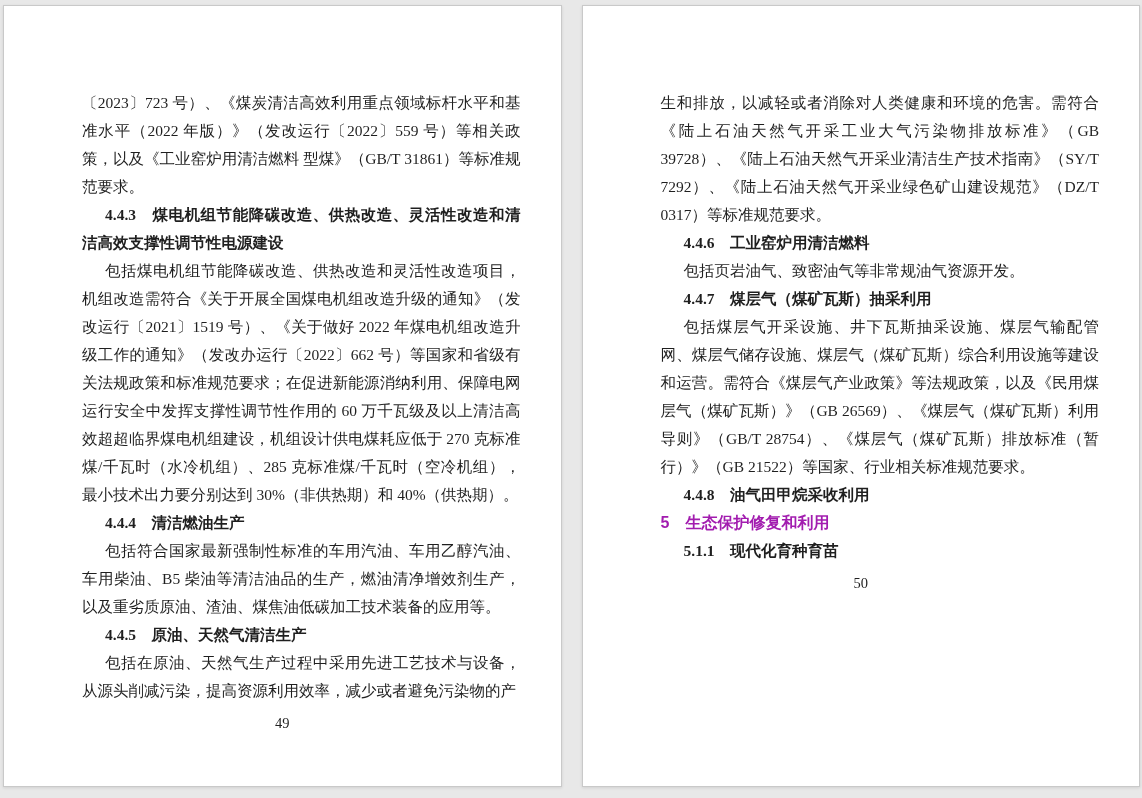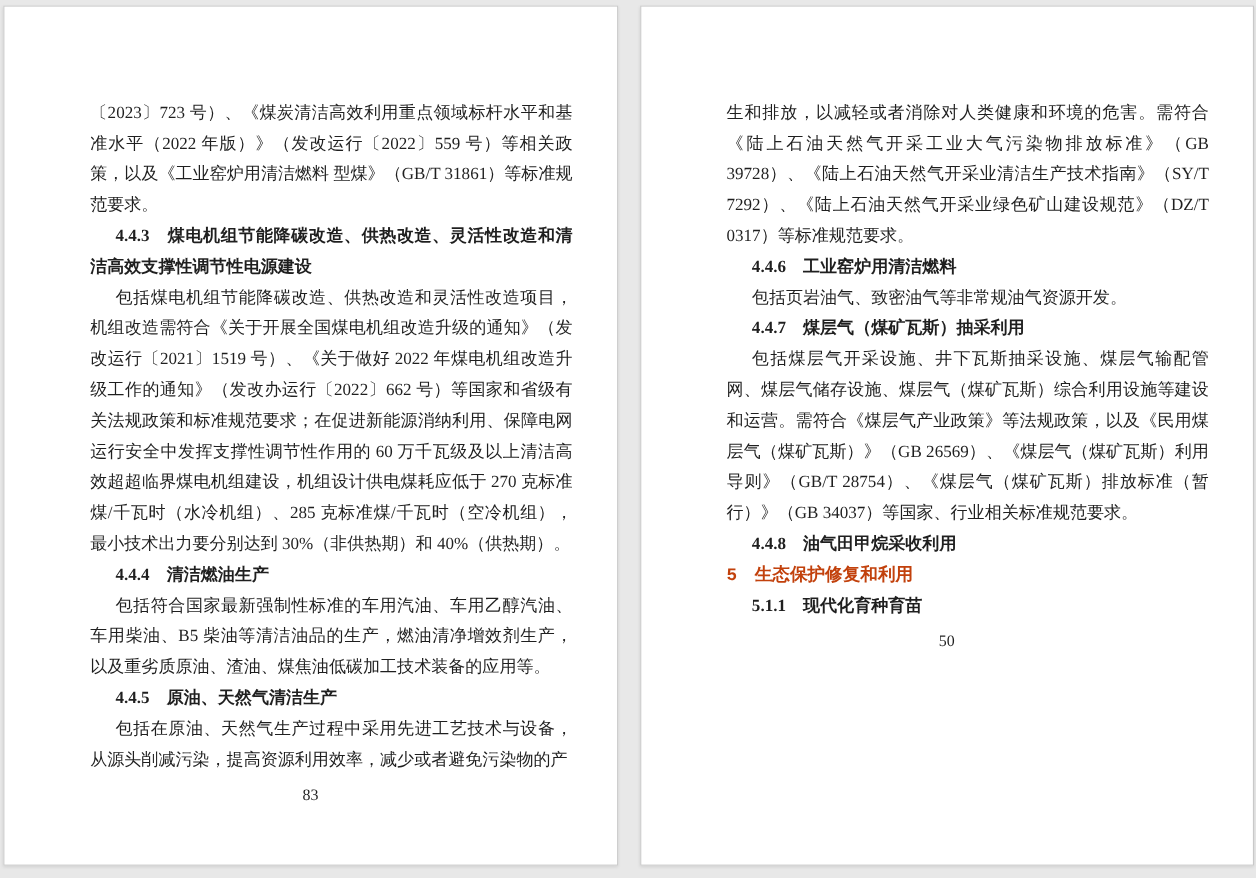--- a/index.html
+++ b/index.html
@@ -38,25 +38,25 @@
   .para.cont { text-indent: 0; }
   .h3 {
     font-weight: bold;
     text-indent: 23px;
   }
   .h2 {
     font-weight: bold;
     text-indent: 12px;
   }
   .h1 {
-    font-family: Liberation Mono, monospace;
+    font-family: Liberation Sans, sans-serif;
     font-weight: bold;
     font-size: 16px;
     text-indent: 0;
-    color: #c2410c;
+    color: #a21caf;
   }
   .folio {
     margin-left: -78px;
     margin-right: -40px;
     margin-top: 4px;
     text-align: center;
     font-family: "Liberation Serif", "DejaVu Serif", serif;
     font-size: 14.5px;
     line-height: 28px;
     color: #1f1f1f;
@@ -70,30 +70,30 @@
   <div class="doc-page">
     <div class="page-body">
       <p class="para cont">〔2023〕723 号）、《煤炭清洁高效利用重点领域标杆水平和基准水平（2022 年版）》（发改运行〔2022〕559 号）等相关政策，以及《工业窑炉用清洁燃料 型煤》（GB/T 31861）等标准规范要求。</p>
       <p class="h3">4.4.3　煤电机组节能降碳改造、供热改造、灵活性改造和清洁高效支撑性调节性电源建设</p>
       <p class="para">包括煤电机组节能降碳改造、供热改造和灵活性改造项目，机组改造需符合《关于开展全国煤电机组改造升级的通知》（发改运行〔2021〕1519 号）、《关于做好 2022 年煤电机组改造升级工作的通知》（发改办运行〔2022〕662 号）等国家和省级有关法规政策和标准规范要求；在促进新能源消纳利用、保障电网运行安全中发挥支撑性调节性作用的 60 万千瓦级及以上清洁高效超超临界煤电机组建设，机组设计供电煤耗应低于 270 克标准煤/千瓦时（水冷机组）、285 克标准煤/千瓦时（空冷机组），最小技术出力要分别达到 30%（非供热期）和 40%（供热期）。</p>
       <p class="h3">4.4.4　清洁燃油生产</p>
       <p class="para">包括符合国家最新强制性标准的车用汽油、车用乙醇汽油、车用柴油、B5 柴油等清洁油品的生产，燃油清净增效剂生产，以及重劣质原油、渣油、煤焦油低碳加工技术装备的应用等。</p>
       <p class="h3">4.4.5　原油、天然气清洁生产</p>
       <p class="para">包括在原油、天然气生产过程中采用先进工艺技术与设备，从源头削减污染，提高资源利用效率，减少或者避免污染物的产</p>
     </div>
-    <div class="folio">83</div>
+    <div class="folio">49</div>
   </div>
 
   <div class="doc-page">
     <div class="page-body">
       <p class="para cont">生和排放，以减轻或者消除对人类健康和环境的危害。需符合《陆上石油天然气开采工业大气污染物排放标准》（GB 39728）、《陆上石油天然气开采业清洁生产技术指南》（SY/T 7292）、《陆上石油天然气开采业绿色矿山建设规范》（DZ/T 0317）等标准规范要求。</p>
       <p class="h3">4.4.6　工业窑炉用清洁燃料</p>
       <p class="para">包括页岩油气、致密油气等非常规油气资源开发。</p>
       <p class="h3">4.4.7　煤层气（煤矿瓦斯）抽采利用</p>
-      <p class="para">包括煤层气开采设施、井下瓦斯抽采设施、煤层气输配管网、煤层气储存设施、煤层气（煤矿瓦斯）综合利用设施等建设和运营。需符合《煤层气产业政策》等法规政策，以及《民用煤层气（煤矿瓦斯）》（GB 26569）、《煤层气（煤矿瓦斯）利用导则》（GB/T 28754）、《煤层气（煤矿瓦斯）排放标准（暂行）》（GB 34037）等国家、行业相关标准规范要求。</p>
+      <p class="para">包括煤层气开采设施、井下瓦斯抽采设施、煤层气输配管网、煤层气储存设施、煤层气（煤矿瓦斯）综合利用设施等建设和运营。需符合《煤层气产业政策》等法规政策，以及《民用煤层气（煤矿瓦斯）》（GB 26569）、《煤层气（煤矿瓦斯）利用导则》（GB/T 28754）、《煤层气（煤矿瓦斯）排放标准（暂行）》（GB 21522）等国家、行业相关标准规范要求。</p>
       <p class="h3">4.4.8　油气田甲烷采收利用</p>
       <p class="h1">5　生态保护修复和利用</p>
       <p class="h3">5.1.1　现代化育种育苗</p>
     </div>
     <div class="folio">50</div>
   </div>
 
 </div>
 
 </body></html>

